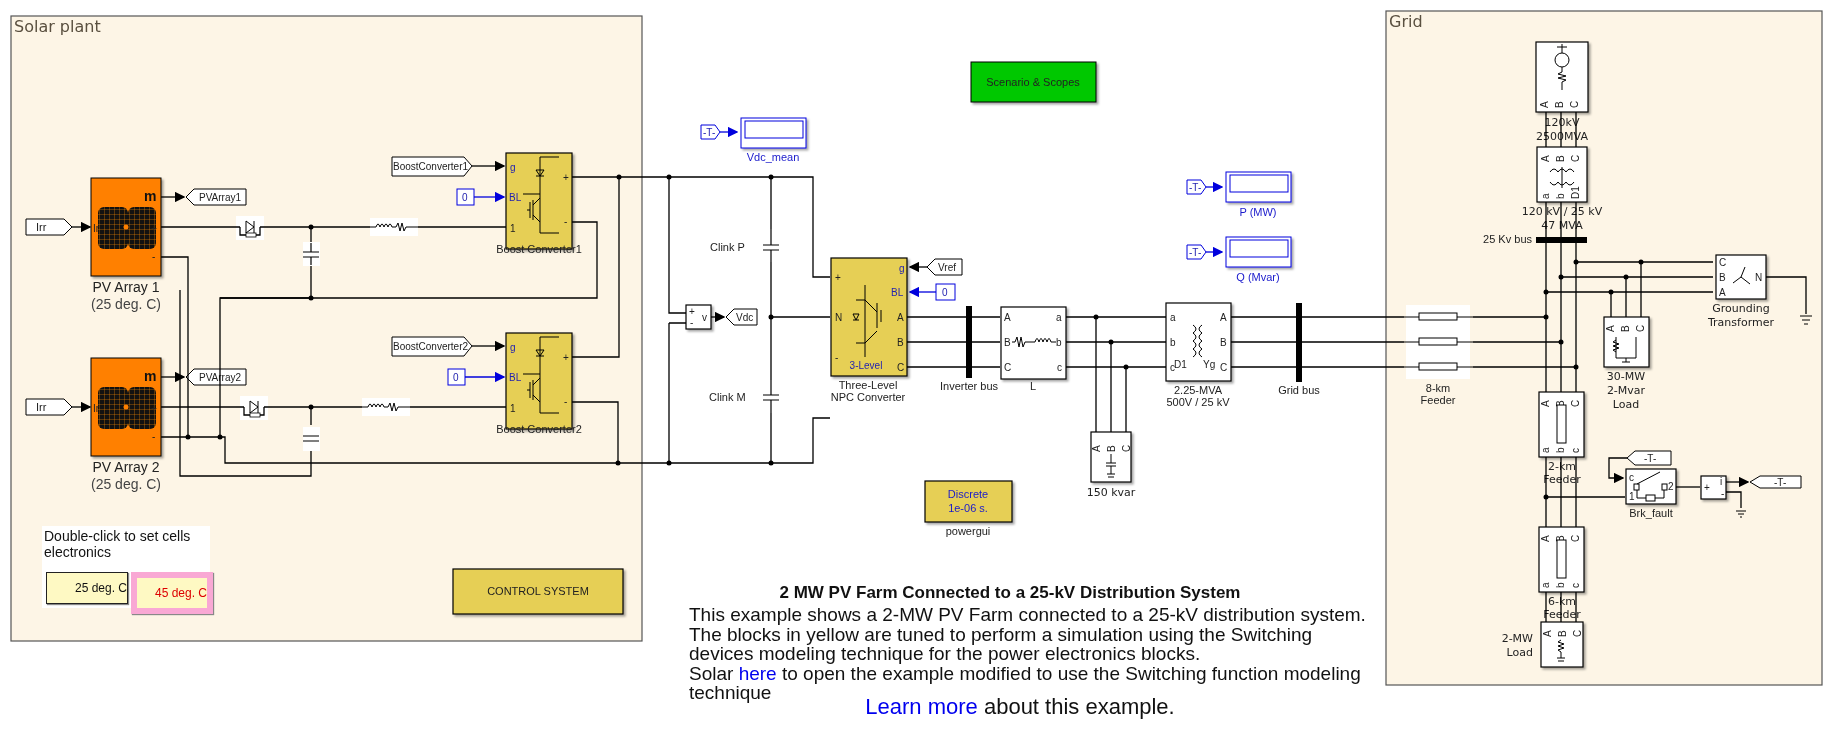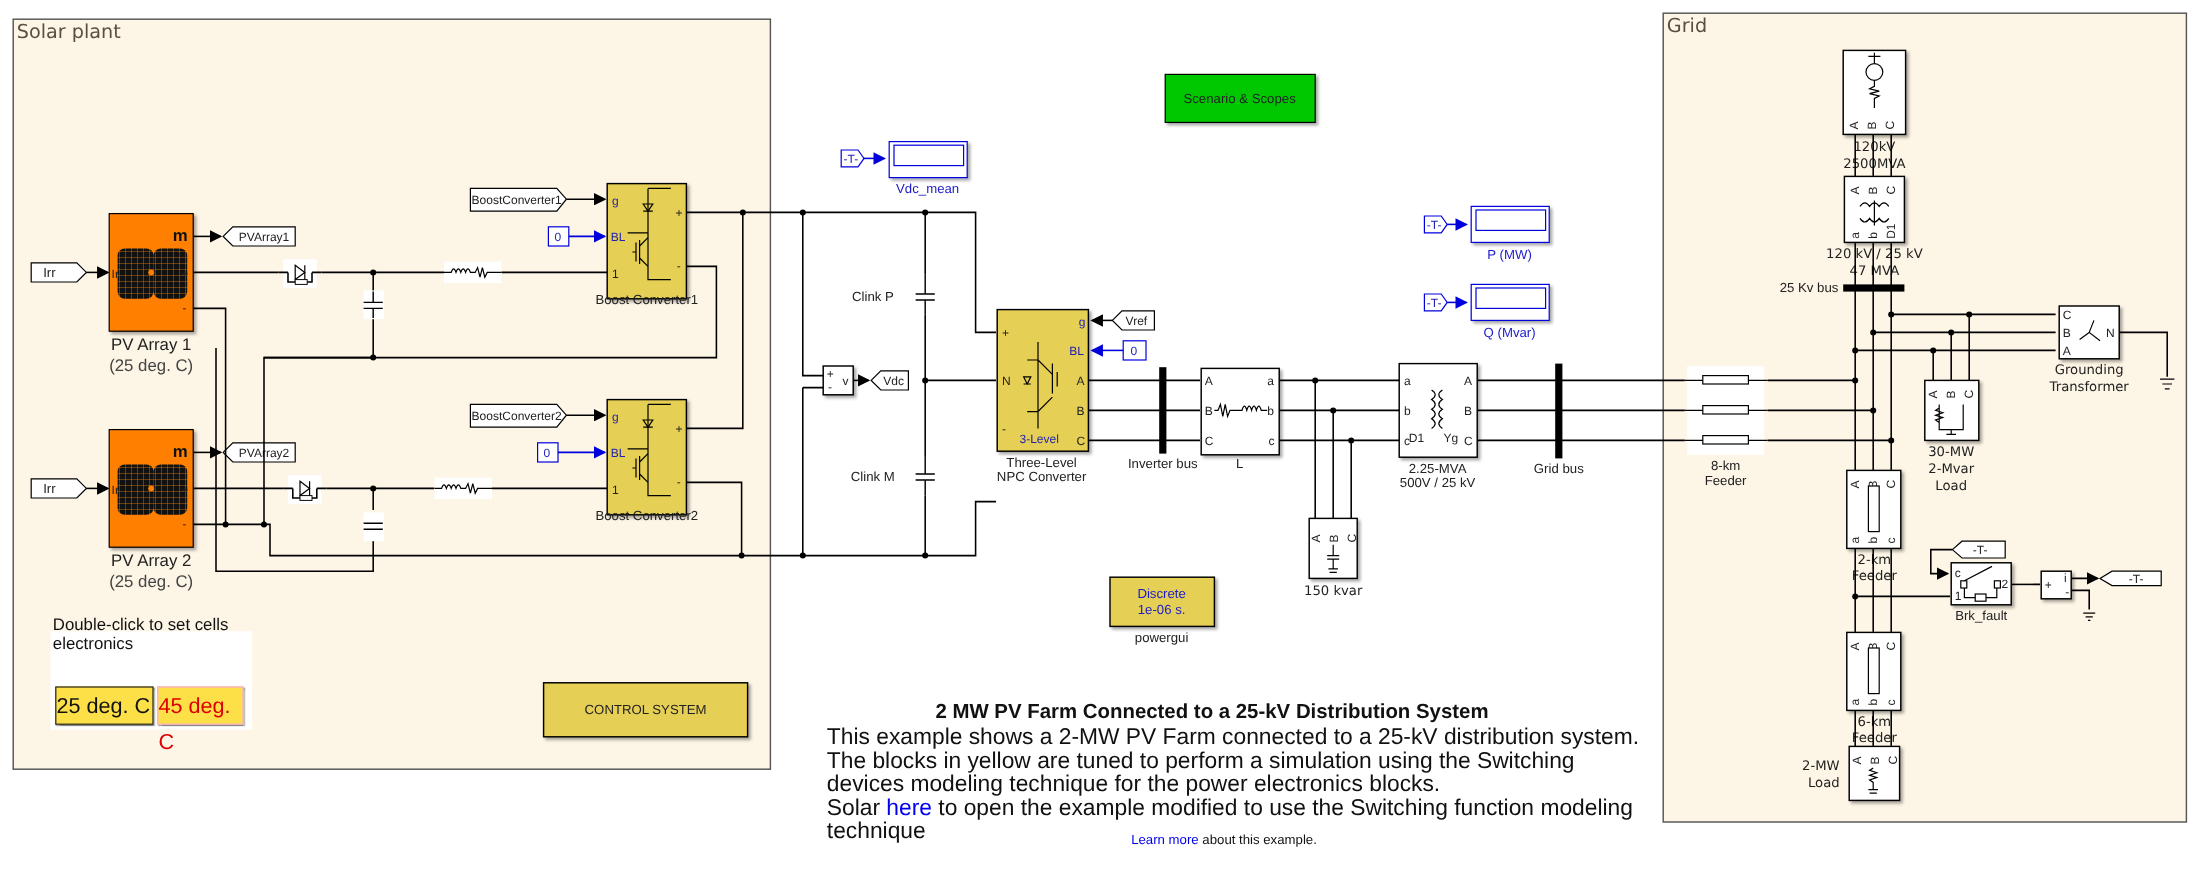--- a/index.html
+++ b/index.html
@@ -15,25 +15,25 @@
   .port-blue { font-family:"Liberation Sans", sans-serif; font-size:10px; fill:#2323b0; }
   .wire { stroke:#000; stroke-width:1.3; fill:none; }
   .bwire { stroke:#0000dd; stroke-width:1.3; fill:none; }
   .blk { fill:#fff; stroke:#000; stroke-width:1.2; }
   .yblk { fill:#e6cf55; stroke:#000; stroke-width:1.2; }
   .dot { fill:#000; }
   .shadow { filter:url(#sh); }
   .html-text { position:absolute; font-family:"Liberation Sans", sans-serif; color:#111; }
   .title { left:640px; top:567px; width:740px; text-align:center; font-weight:bold; font-size:17px;margin-top:16px; }
   .desc { left:689px; top:605px; width:680px; font-size:19px; line-height:19.5px; }
-  .learn { left:680px; top:694px; width:680px; text-align:center; font-size:11px; }
+  .learn { left:680px; top:694px; width:680px; text-align:center; font-size:22px; }
   a.lnk { color:#0000ee; cursor:pointer; }
   .temp-panel { position:absolute; left:42px; top:526px; width:168px; height:82px; background:#fff; }
-  .temp-caption { position:absolute; left:44px; top:512px; font-size:14px; line-height:16px; color:#111; }
-  .temp-btn { position:absolute; top:572px; height:30px; line-height:30px; text-align:left; font-size:18px; background:#fde047; cursor:pointer; }
+  .temp-caption { position:absolute; left:44px; top:528px; font-size:14px; line-height:16px; color:#111; }
+  .temp-btn { position:absolute; top:572px; height:30px; line-height:30px; text-align:right; font-size:12px; background:#fef9c3; cursor:pointer; }
 </style>
 </head>
 <body>
 
 <svg id="canvas" width="1832" height="734" viewBox="0 0 1832 734" xmlns="http://www.w3.org/2000/svg">
   <defs>
     <filter id="sh" x="-10%" y="-10%" width="130%" height="130%">
       <feDropShadow dx="2" dy="2" stdDeviation="1.2" flood-color="#000" flood-opacity="0.35"></feDropShadow>
     </filter>
     <marker id="arr" markerWidth="8" markerHeight="8" refX="7" refY="4" orient="auto">
@@ -504,21 +504,21 @@
     <text x="538" y="595" text-anchor="middle" class="lbl" font-size="12">CONTROL SYSTEM</text>
   </g>
 </svg>
 
 <div class="temp-panel"></div>
 <div class="temp-caption">
   <div>Double-click to set cells</div>
   <div>electronics</div>
 </div>
 <div class="temp-btn" style="left:46px; width:80px; border:1px solid #222; box-shadow:1px 1px 1px #888; color:#111;">25 deg. C</div>
-<div class="temp-btn" style="left:131px; width:70px; border:1px solid #f9a8d4; box-shadow:1px 1px 1px #888; color:#dd0000;">45 deg. C</div>
+<div class="temp-btn" style="left:131px; width:70px; border:6px solid #f9a8d4; box-shadow:1px 1px 1px #888; color:#dd0000;">45 deg. C</div>
 
 <div class="html-text title">2 MW PV Farm Connected to a 25-kV Distribution System</div>
 <div class="html-text desc">
   <span>This example shows a 2-MW PV Farm connected to a 25-kV distribution system. The blocks in yellow are tuned to perform a simulation using the Switching devices modeling technique for the power electronics blocks.</span><br>
   <span>Solar</span>
   <a class="lnk">here</a>
   <span>to open the example modified to use the Switching function modeling technique</span>
 </div>
 <div class="html-text learn">
   <a class="lnk">Learn more</a>

